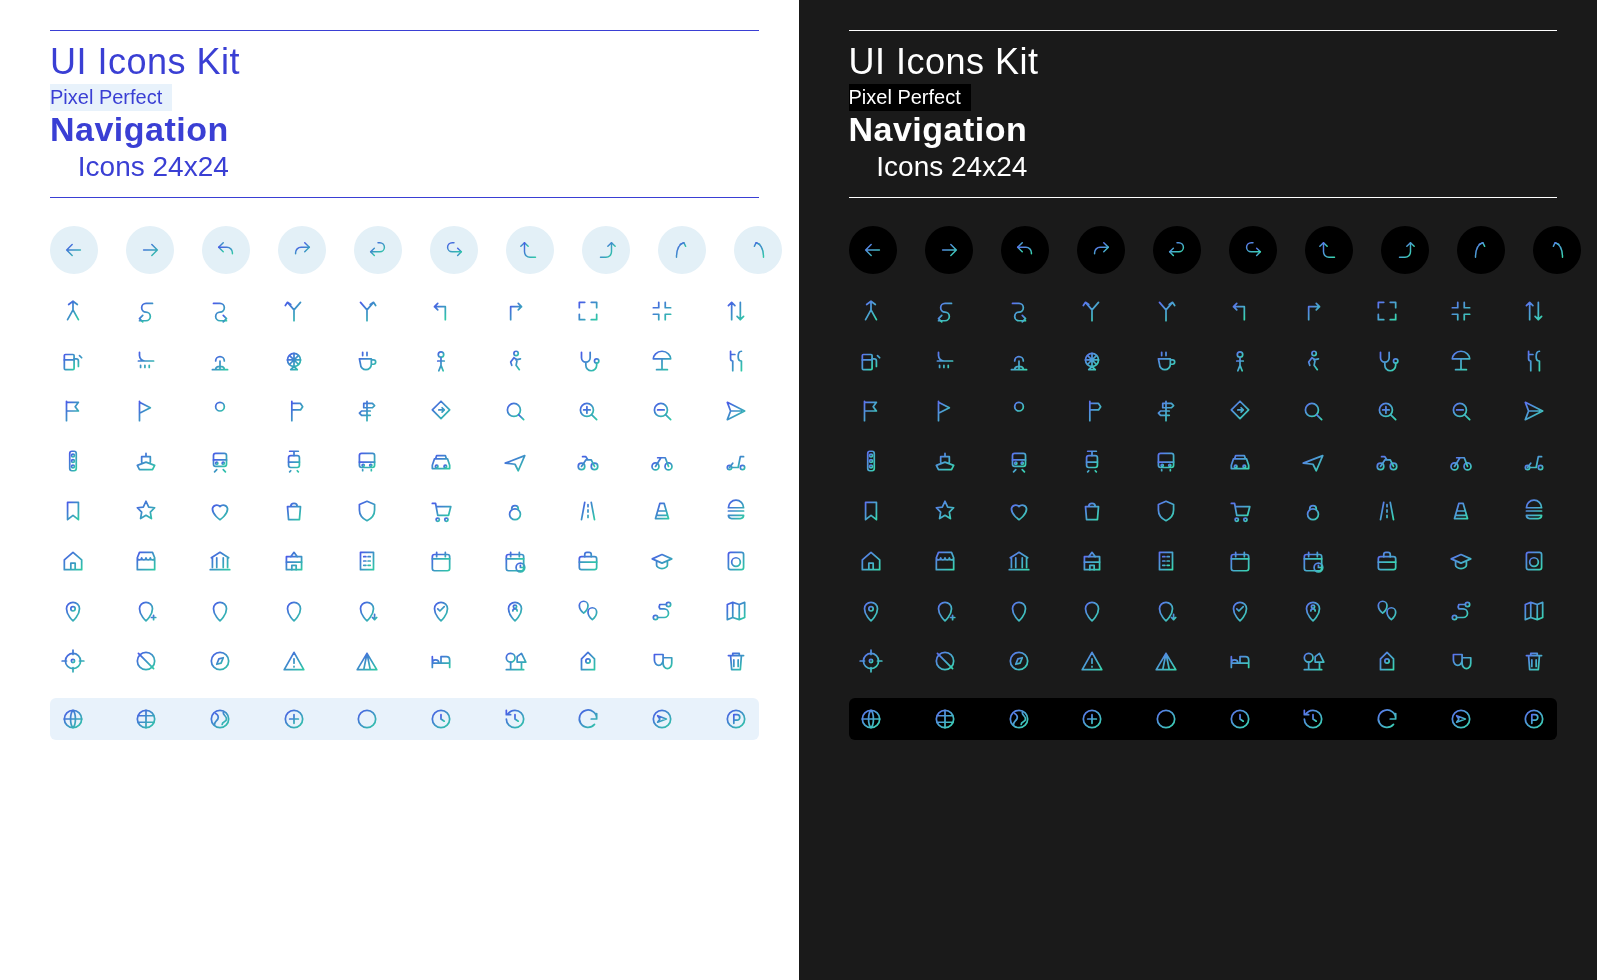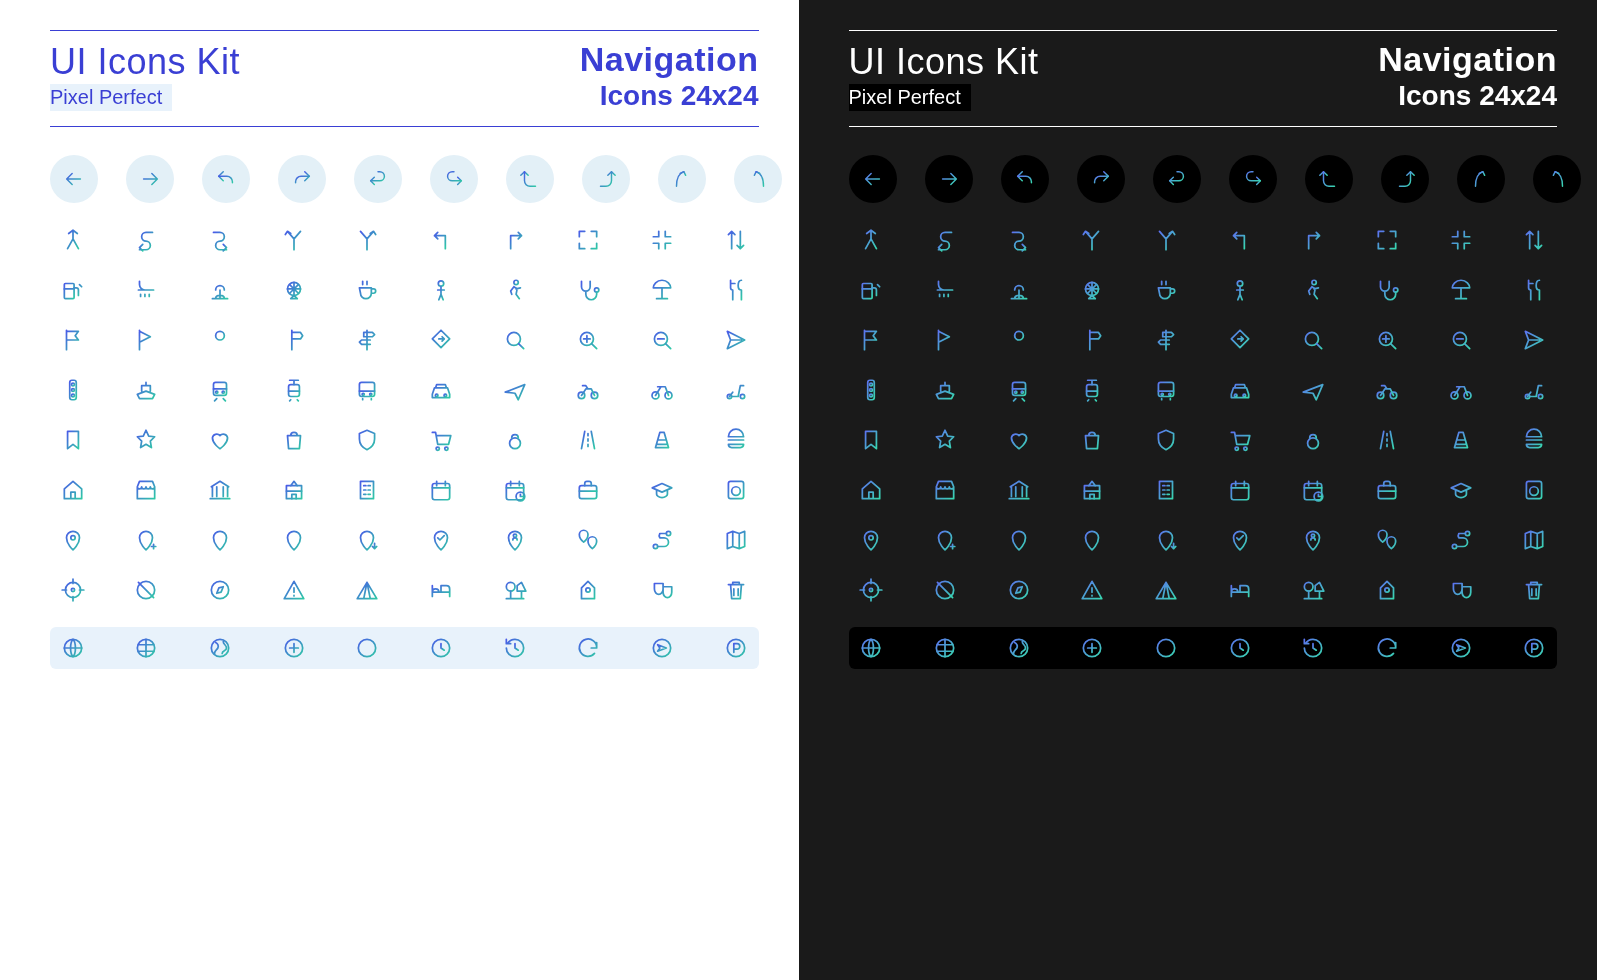--- a/index.html
+++ b/index.html
@@ -18,20 +18,21 @@
   .panel.dark  { background: #1a1a1a; }
 
   .hdr {
     display: flex;
     justify-content: space-between;
     align-items: flex-start;
     padding: 10px 0 14px;
     border-top: 1.5px solid;
     border-bottom: 1.5px solid;
     margin-bottom: 28px;
+    flex-direction: column;
   }
   .light .hdr { border-color: #3a3fd4; }
   .dark  .hdr { border-color: #ffffff; }
 
   .hdr-left .title {
     font-size: 36px;
     font-weight: 400;
     letter-spacing: 0.5px;
     line-height: 1.15;
   }
@@ -49,21 +50,21 @@
 
   .hdr-right { text-align: right; }
   .hdr-right .cat {
     font-size: 34px;
     font-weight: 800;
     letter-spacing: 0.5px;
     line-height: 1.1;
   }
   .hdr-right .size {
     font-size: 28px;
-    font-weight: 700;
+    font-weight: 400;
     margin-top: 2px;
   }
   .light .hdr-right .cat  { color: #3a3fd4; }
   .light .hdr-right .size { color: #3a3fd4; }
   .dark  .hdr-right .cat  { color: #ffffff; }
   .dark  .hdr-right .size { color: #ffffff; }
 
   .grid {
     display: grid;
     grid-template-columns: repeat(10, 1fr);

